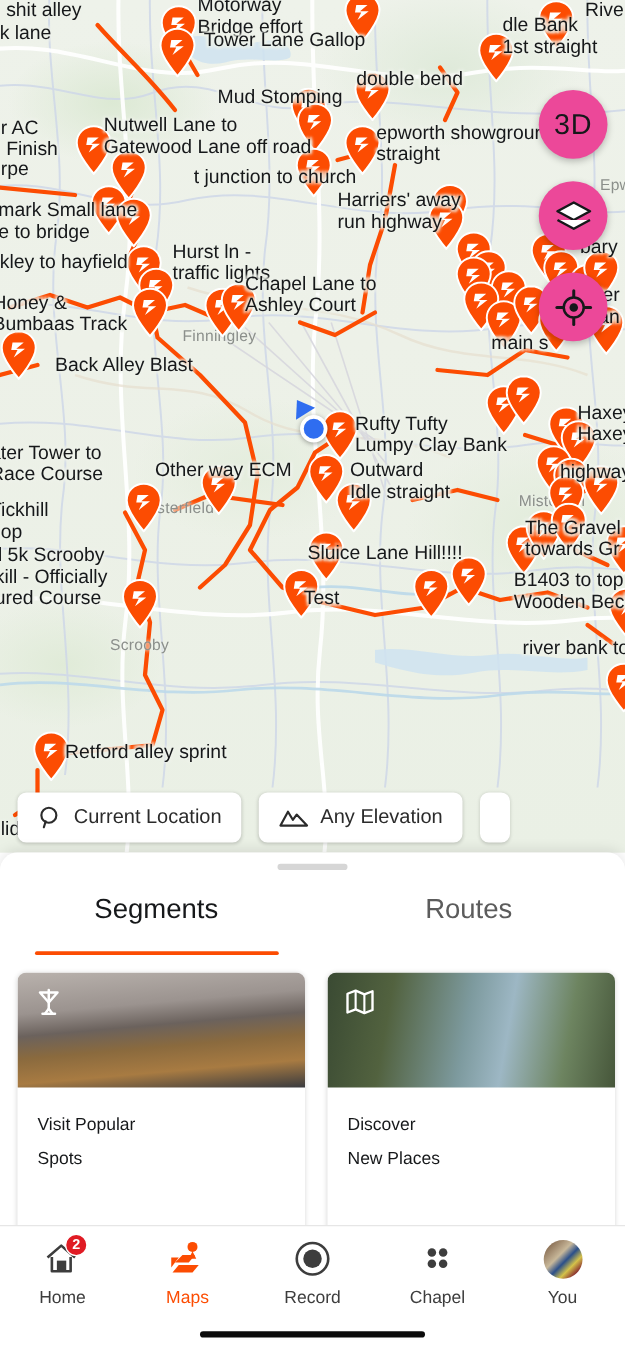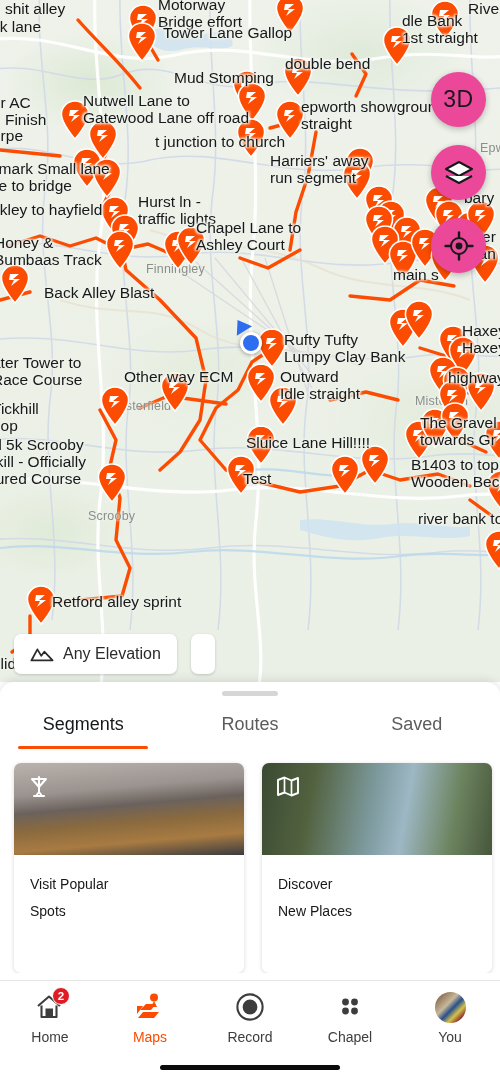--- a/index.html
+++ b/index.html
@@ -129,22 +129,22 @@
     background: #fff; border-radius: 14px 14px 0 0;
     box-shadow: 0 -2px 10px rgba(0,0,0,.10);
     z-index: 30;
   }
   .grabber {
     width: 56px; height: 5px; border-radius: 3px; background: #d6d6d6;
     margin: 9px auto 0;
   }
   .tabs { display: flex; margin-top: 18px; }
   .tab {
-    flex: 1; text-align: center; font-size: 18px; color: #5c5c5c;
-    padding-bottom: 14px; position: relative;
+    flex: 1; text-align: center; font-size: 22px; color: #5c5c5c;
+    padding-bottom: 24px; position: relative;
   }
   .tab.active { color: #16181a; }
   .tab.active::after {
     content: ""; position: absolute; left: 11%; right: 11%; bottom: 0;
     height: 3.5px; background: #fc4c02; border-radius: 2px;
   }
 
   .cards {
     display: flex; gap: 18px; padding: 14px 14px 0 14px;
     overflow: hidden;
@@ -671,21 +671,21 @@
         <div class="seg-label" style="left: 285px; top: 55px;">double bend</div>
         <div class="seg-label" style="left: -8px; top: 94px;">er AC
 d Finish</div>
         <div class="seg-label" style="left: 83px; top: 92px;">Nutwell Lane to
 Gatewood Lane off road</div>
         <div class="seg-label" style="left: 301px; top: 98px;">epworth showground
 straight</div>
         <div class="seg-label" style="left: -8px; top: 127px;">orpe</div>
         <div class="seg-label" style="left: 155px; top: 133px;">t junction to church</div>
         <div class="seg-label" style="left: 270px; top: 152px;">Harriers' away
-run segment</div>
+run highway</div>
         <div class="seg-label" style="left: -10px; top: 160px;">dmark Small lane
 ge to bridge</div>
         <div class="seg-label" style="left: -8px; top: 201px;">ckley to hayfield</div>
         <div class="seg-label" style="left: 138px; top: 193px;">Hurst ln -
 traffic lights</div>
         <div class="seg-label" style="left: 196px; top: 219px;">Chapel Lane to
 Ashley Court</div>
         <div class="seg-label" style="left: 464px; top: 189px;">bary</div>
         <div class="seg-label" style="left: -6px; top: 234px;">Honey &amp;
 Bumbaas Track</div>
@@ -737,37 +737,45 @@
             <path d="M15 24 V28.5"></path>
           <path d="M1.5 15 H6"></path>
             <path d="M24 15 H28.5"></path>
         </g>
       </svg>
     </div>
 
     <div class="filters" id="filters">
         <div class="chip">
           <span style="display: flex;">
+            <svg width="20" height="20" viewBox="0 0 22 22">
+              <circle cx="10" cy="9" r="6.6" fill="none" stroke="#2b2b2b" stroke-width="1.9"></circle>
+              <path d="M7.2 14.4 L5.6 19.6" stroke="#2b2b2b" stroke-width="1.9" stroke-linecap="round"></path>
+            </svg>
+          </span>
+          <span>Current Location</span>
+        </div>
+        <div class="chip">
+          <span style="display: flex;">
             <svg width="24" height="18" viewBox="0 0 26 18">
               <path d="M1.5 16 L8 4 L12.2 11 L15.5 6.5 L24.5 16 Z" fill="none" stroke="#2b2b2b" stroke-width="1.9" stroke-linejoin="round"></path>
             </svg>
           </span>
           <span>Any Elevation</span>
         </div>
         <div class="chip icon-only"></div>
       </div>
   </div>
 
 
   <div class="sheet">
     <div class="grabber"></div>
     <div class="tabs" id="tabs">
         <div class="tab active">Segments</div>
         <div class="tab">Routes</div>
-        <div class="tab">Saved</div>
       </div>
     <div class="cards" id="cards">
         <div class="card">
           <div class="card-img popular">
             <div class="badge"><svg width="22" height="26" viewBox="0 0 22 26">
                 <path d="M11 2 L11 17" stroke="#fff" stroke-width="2" stroke-linecap="round"></path>
                 <path d="M4 4 L18 4 L11 12 Z" fill="none" stroke="#fff" stroke-width="2" stroke-linejoin="round"></path>
                 <path d="M6 21 L16 21" stroke="#fff" stroke-width="2" stroke-linecap="round"></path>
                 <path d="M11 17 L8 21 M11 17 L14 21" stroke="#fff" stroke-width="2"></path>
               </svg></div>

